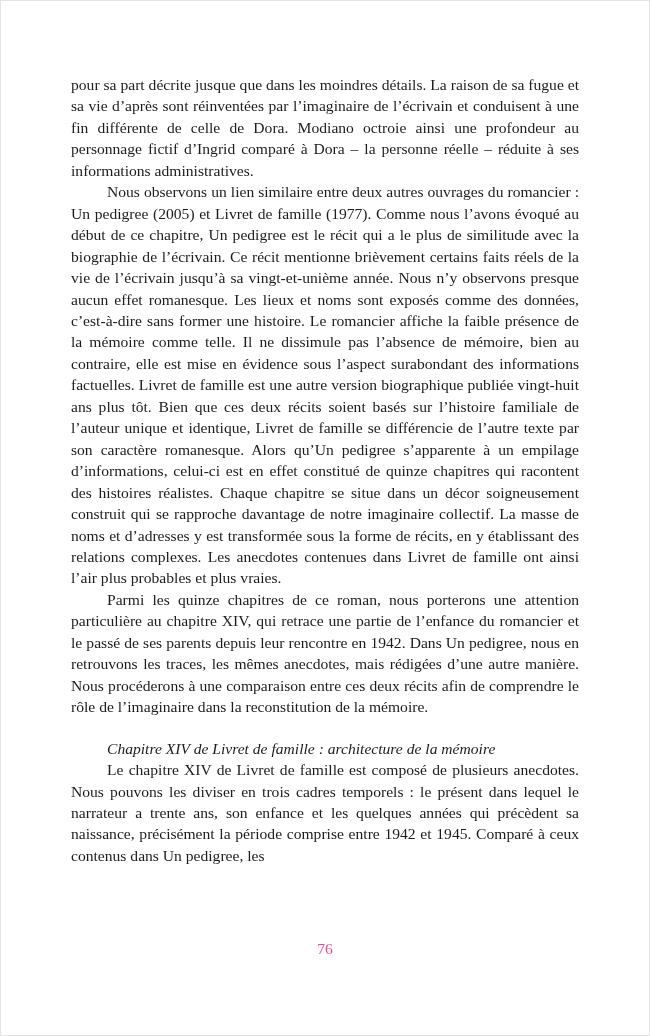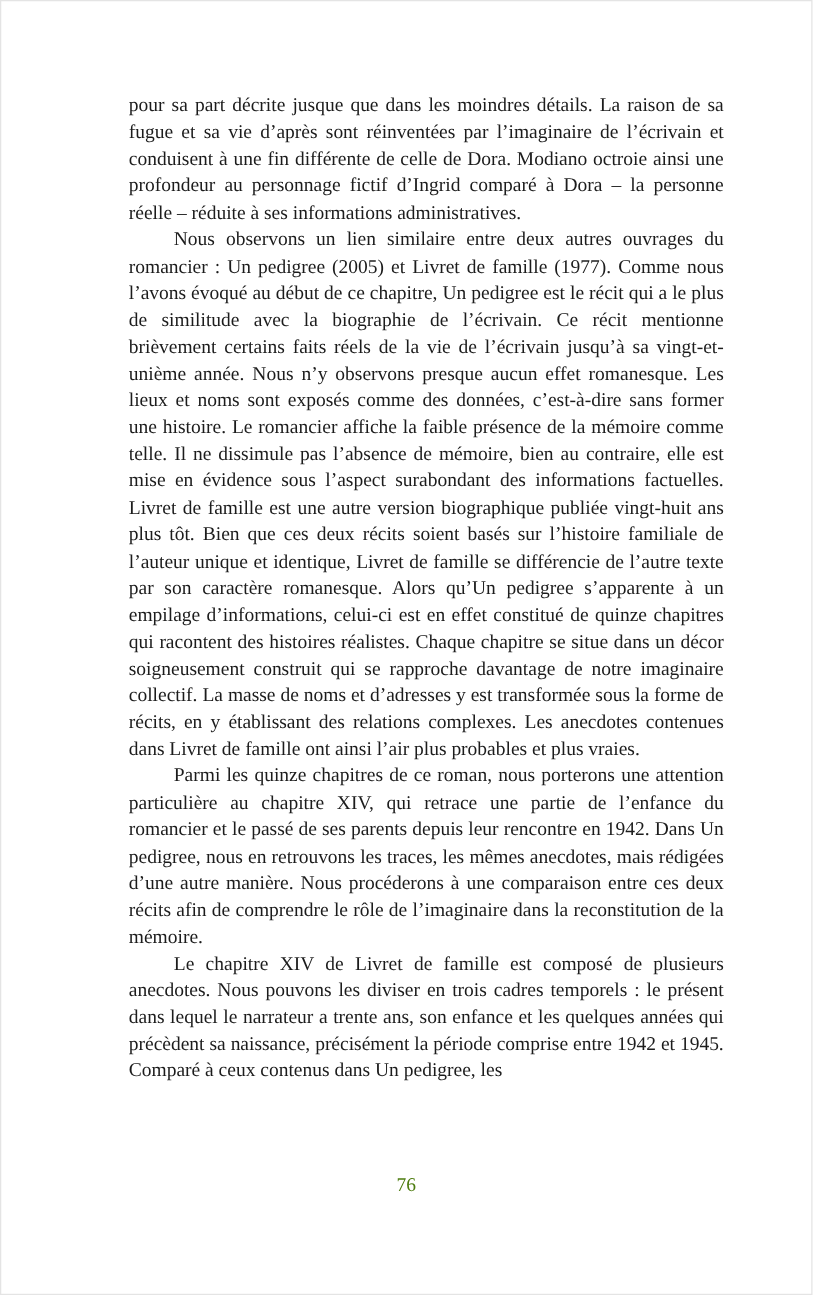--- a/index.html
+++ b/index.html
@@ -15,45 +15,45 @@
     overflow: hidden;
   }
   .text-block {
     position: absolute;
     top: 73px;
     left: 70px;
     right: 70px;
     font-size: 15.6px;
     line-height: 21.45px;
     text-align: justify;
-    margin-left: 32px;
   }
   .para {
     margin: 0;
     text-indent: 0;
   }
   .para.indent { text-indent: 36px; }
   .para.heading {
     margin-top: 20px;
     font-style: italic;
   }
   .em { }
   .page-number {
     position: absolute;
     top: 939px;
     left: 0;
     right: 0;
     text-align: center;
     font-size: 15.6px;
-    color: #4d7c0f;
+    color: #ec4899;
   }
 </style>
 </head>
 <body>
 
 <div class="text-block">
     <p class="para"><span>pour sa part décrite jusque que dans les moindres détails. La raison de sa fugue et sa vie d’après sont réinventées par l’imaginaire de l’écrivain et conduisent à une fin différente de celle de Dora. Modiano octroie ainsi une profondeur au personnage fictif d’Ingrid comparé à Dora – la personne réelle – réduite à ses informations administratives.</span></p>
     <p class="para indent"><span>Nous observons un lien similaire entre deux autres ouvrages du romancier : </span><span class="em">Un pedigree</span><span> (2005) et </span><span class="em">Livret de famille</span><span> (1977). Comme nous l’avons évoqué au début de ce chapitre, </span><span class="em">Un pedigree</span><span> est le récit qui a le plus de similitude avec la biographie de l’écrivain. Ce récit mentionne brièvement certains faits réels de la vie de l’écrivain jusqu’à sa vingt-et-unième année. Nous n’y observons presque aucun effet romanesque. Les lieux et noms sont exposés comme des données, c’est-à-dire sans former une histoire. Le romancier affiche la faible présence de la mémoire comme telle. Il ne dissimule pas l’absence de mémoire, bien au contraire, elle est mise en évidence sous l’aspect surabondant des informations factuelles. </span><span class="em">Livret de famille</span><span> est une autre version biographique publiée vingt-huit ans plus tôt. Bien que ces deux récits soient basés sur l’histoire familiale de l’auteur unique et identique, </span><span class="em">Livret de famille</span><span> se différencie de l’autre texte par son caractère romanesque. Alors qu’</span><span class="em">Un pedigree</span><span> s’apparente à un empilage d’informations, celui-ci est en effet constitué de quinze chapitres qui racontent des histoires réalistes. Chaque chapitre se situe dans un décor soigneusement construit qui se rapproche davantage de notre imaginaire collectif. La masse de noms et d’adresses y est transformée sous la forme de récits, en y établissant des relations complexes. Les anecdotes contenues dans </span><span class="em">Livret de famille</span><span> ont ainsi l’air plus probables et plus vraies.</span></p>
     <p class="para indent"><span>Parmi les quinze chapitres de ce roman, nous porterons une attention particulière au chapitre XIV, qui retrace une partie de l’enfance du romancier et le passé de ses parents depuis leur rencontre en 1942. Dans </span><span class="em">Un pedigree</span><span>, nous en retrouvons les traces, les mêmes anecdotes, mais rédigées d’une autre manière. Nous procéderons à une comparaison entre ces deux récits afin de comprendre le rôle de l’imaginaire dans la reconstitution de la mémoire.</span></p>
+    <p class="para indent heading"><span class="em">Chapitre XIV de Livret de famille : architecture de la mémoire</span></p>
     <p class="para indent"><span>Le chapitre XIV de </span><span class="em">Livret de famille</span><span> est composé de plusieurs anecdotes. Nous pouvons les diviser en trois cadres temporels : le présent dans lequel le narrateur a trente ans, son enfance et les quelques années qui précèdent sa naissance, précisément la période comprise entre 1942 et 1945. Comparé à ceux contenus dans </span><span class="em">Un pedigree</span><span>, les</span></p>
   </div>
 
 <div class="page-number">76</div>
 
 </body></html>

